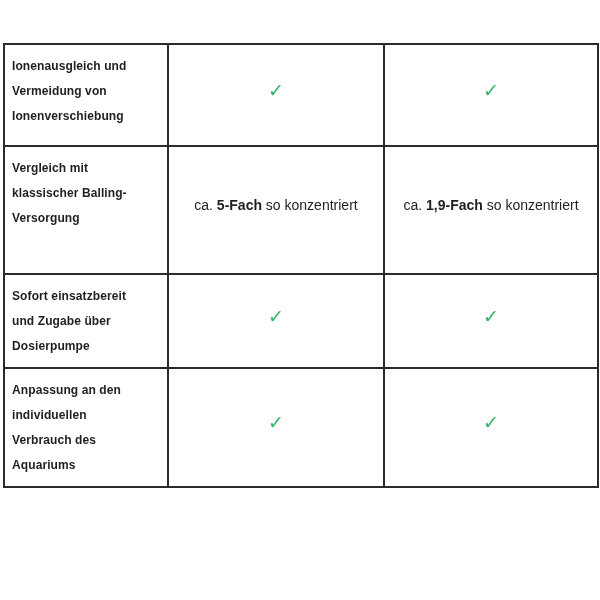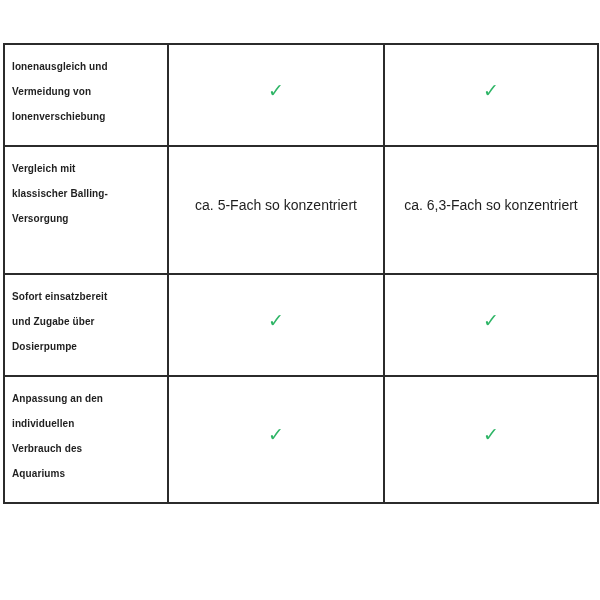--- a/index.html
+++ b/index.html
@@ -36,35 +36,35 @@
     border: 2px solid var(--border-color);
     overflow: hidden;
   }
   tr.row-1 td { height: 102px; }
   tr.row-2 td { height: 128px; }
   tr.row-3 td { height: 84px; }
   tr.row-4 td { height: 108px; }
   tr.row-5 td { height: 78px; }
   td.label-cell {
     vertical-align: top;
-    padding: 9px 2px 16px 7px;
+    padding: 9px 2px 8px 7px;
     font-weight: bold;
-    font-size: 10px;
+    font-size: 12px;
     line-height: 25px;
     white-space: pre;
     letter-spacing: 0.1px;
   }
   td.value-cell {
     text-align: center;
     vertical-align: middle;
     padding: 0 4px 10px 4px;
     font-size: 14px;
     white-space: nowrap;
   }
-  td.value-cell b { font-weight: normal; }
+  td.value-cell b { font-weight: bold; }
   span.check {
     color: var(--check-color);
     font-size: 19px;
     line-height: 1;
     display: inline-block;
   }
 </style>
 </head>
 <body>
 
@@ -81,21 +81,21 @@
 Vermeidung von
 Ionenverschiebung</td>
         <td class="value-cell"><span class="check">✓</span></td>
         <td class="value-cell"><span class="check">✓</span></td>
       </tr>
       <tr class="row-2">
         <td class="label-cell">Vergleich mit
 klassischer Balling-
 Versorgung</td>
         <td class="value-cell"><span><span>ca. </span><b>5-Fach</b><span> so konzentriert</span></span></td>
-        <td class="value-cell"><span><span>ca. </span><b>6,3-Fach</b><span> so konzentriert</span></span></td>
+        <td class="value-cell"><span><span>ca. </span><b>1,9-Fach</b><span> so konzentriert</span></span></td>
       </tr>
       <tr class="row-3">
         <td class="label-cell">Sofort einsatzbereit
 und Zugabe über
 Dosierpumpe</td>
         <td class="value-cell"><span class="check">✓</span></td>
         <td class="value-cell"><span class="check">✓</span></td>
       </tr>
       <tr class="row-4">
         <td class="label-cell">Anpassung an den

